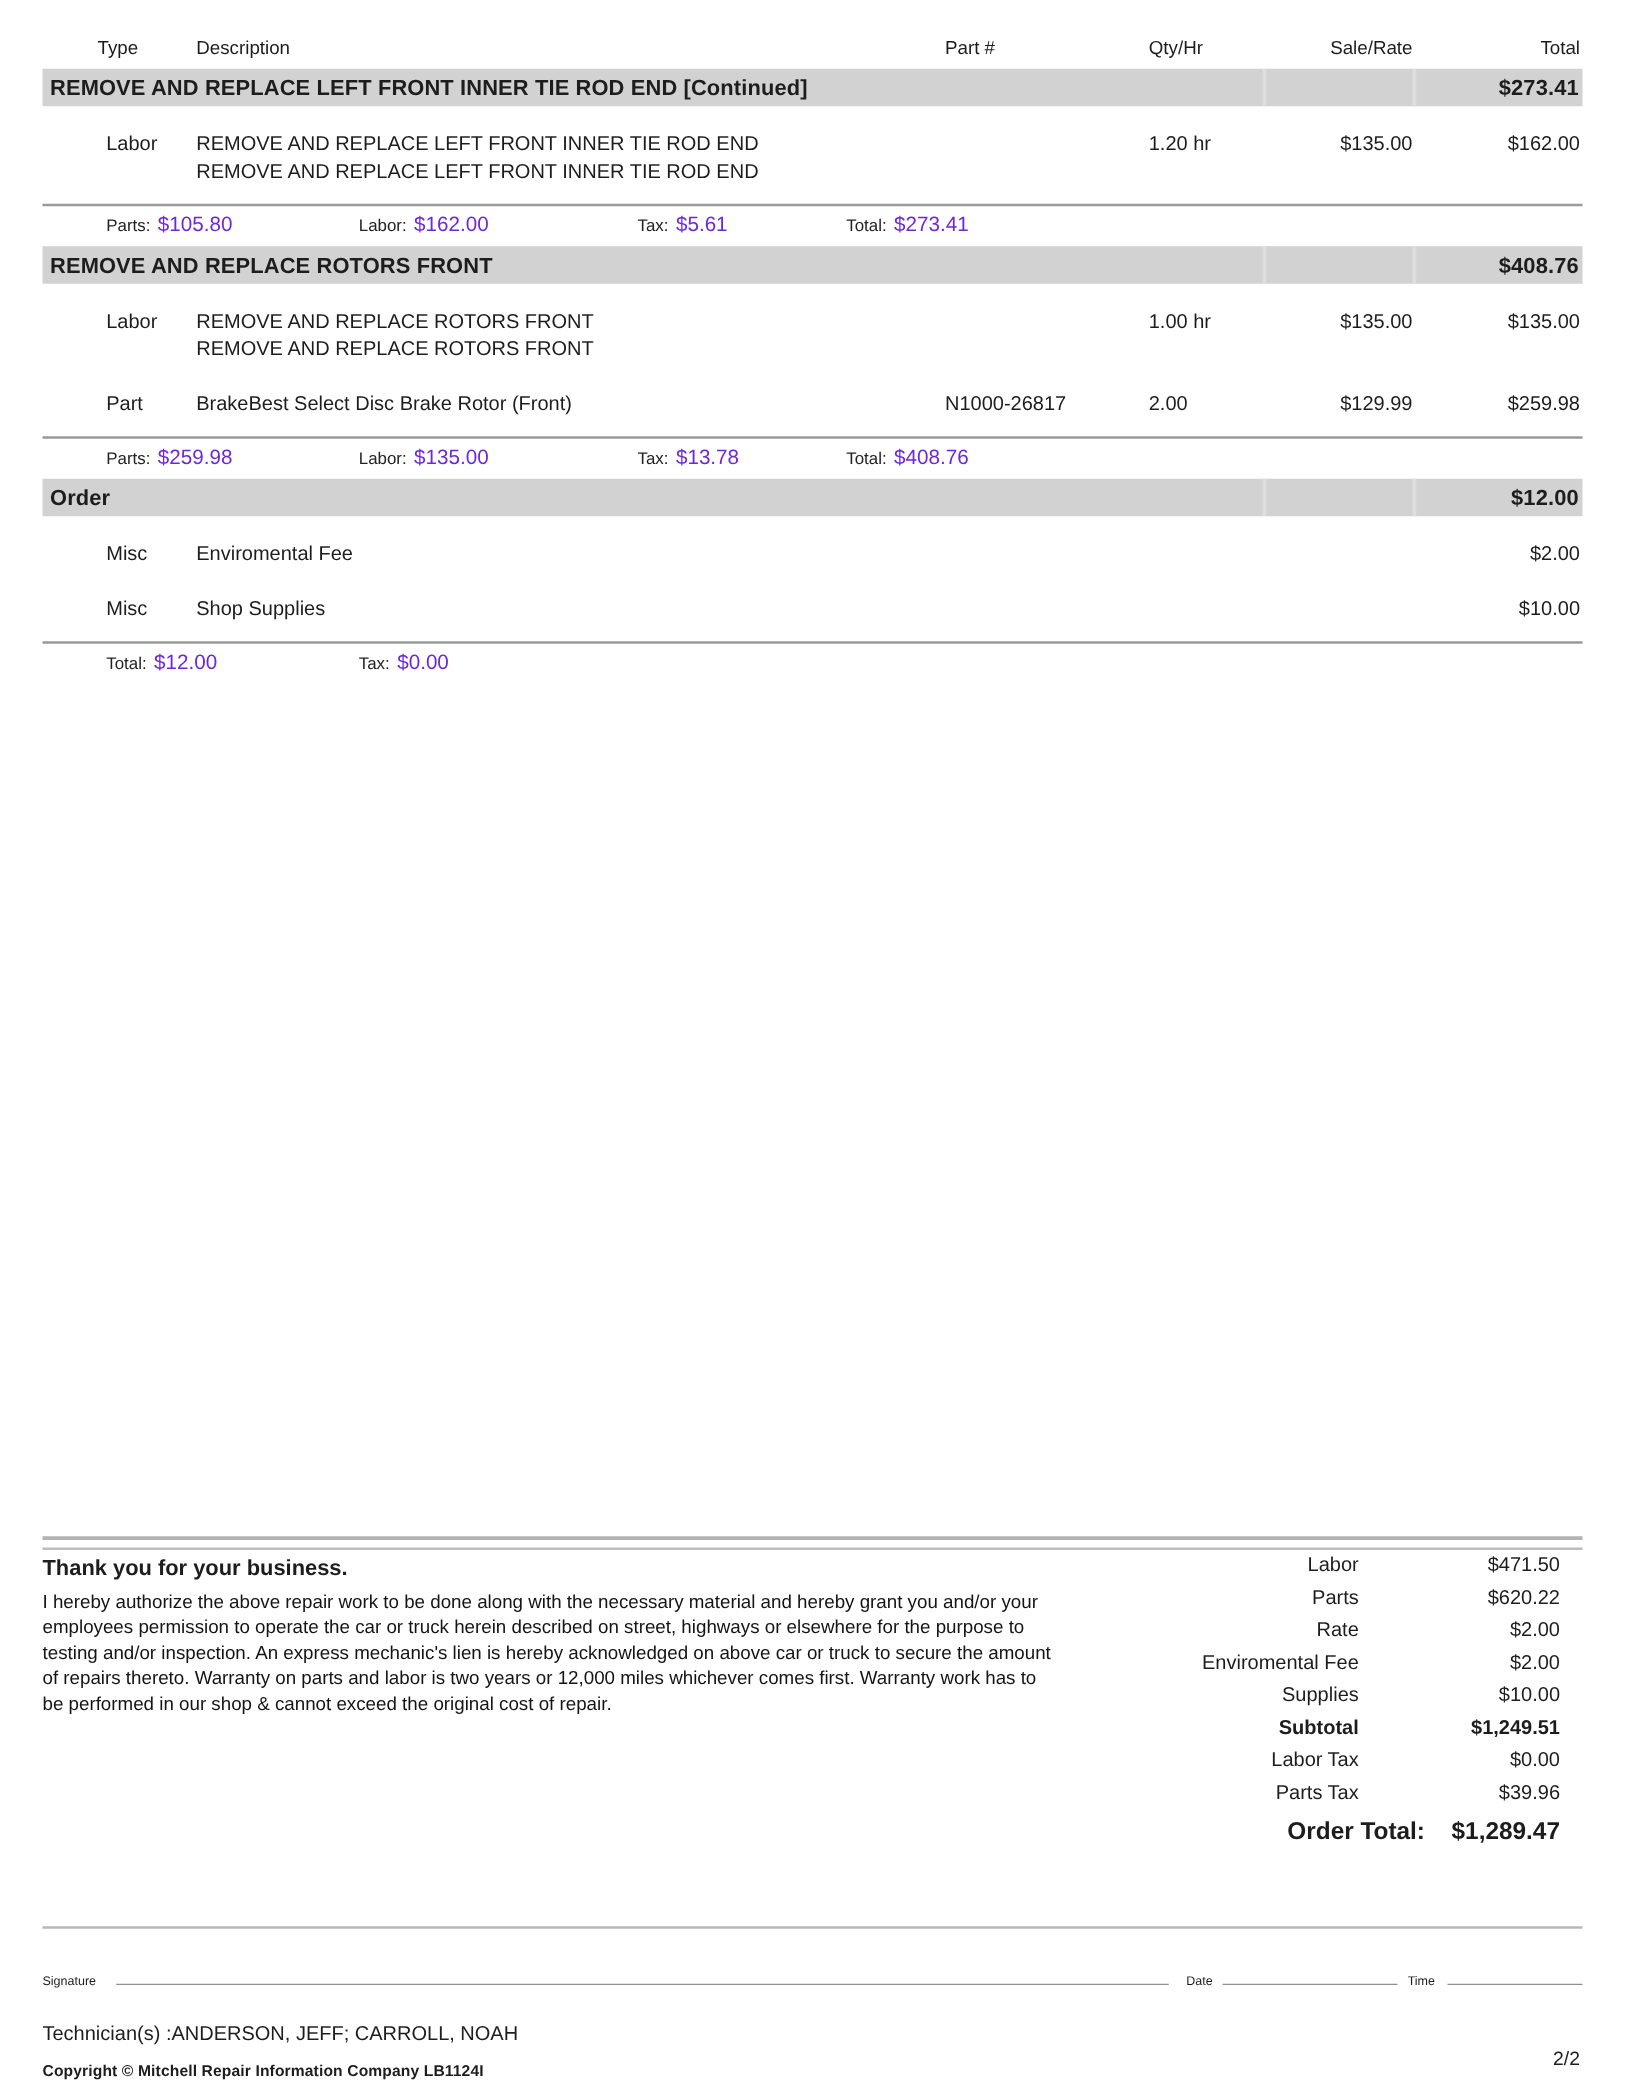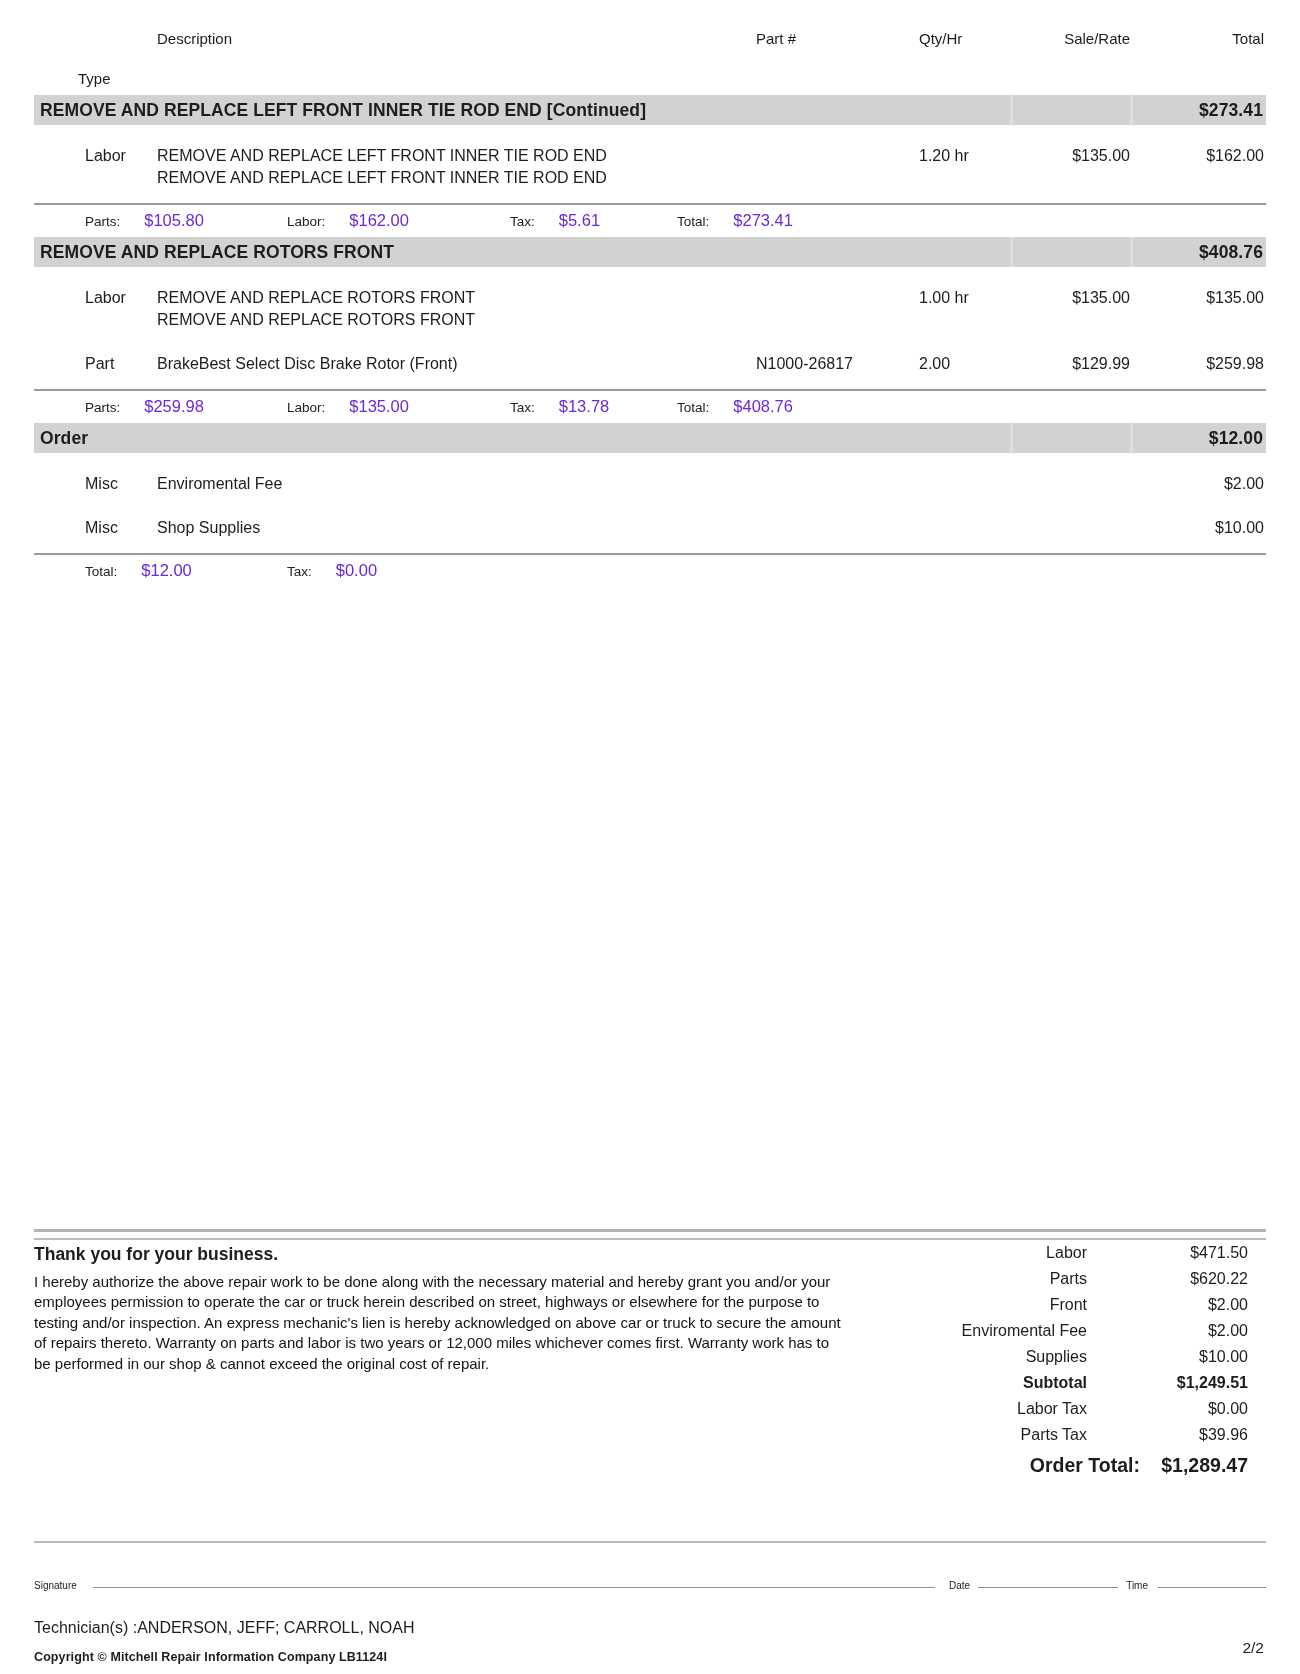--- a/index.html
+++ b/index.html
@@ -12,21 +12,21 @@
     position:relative;
   }
   
   .grid-row { display:grid; grid-template-columns:123px 593px 130px 130px 120px 136px; align-items:start; }
   .c-type   { padding-left:51px; }
   .c-part   { padding-left:6px; }
   .c-qty    { padding-left:39px; }
   .c-rate   { text-align:right; }
   .c-total  { text-align:right; padding-right:2px; }
   .tbl-header { font-size:15px; color:#1c1c1c; padding-bottom:8px; }
-  .tbl-header .c-type { padding-left:44px;margin-top:40px; }
+  .tbl-header .c-type { padding-left:44px; }
 
   .section-bar {
     position:relative; height:30px; background:var(--bar-color,#d2d2d2);
     display:flex; align-items:center; justify-content:space-between;
     font-weight:bold; font-size:17.5px; letter-spacing:0.1px;
   }
   .section-bar::before, .section-bar::after {
     content:""; position:absolute; top:0; bottom:0; width:3px; background:#dedede;
   }
   .section-bar::before { left:976px; }
@@ -34,21 +34,21 @@
   .section-bar .bar-title { padding-left:6px; position:relative; z-index:1; }
   .section-bar .bar-total { padding-right:3px; position:relative; z-index:1; }
 
   .section-rows { padding:20px 0 14px 0; }
   .section-rows .grid-row { margin-bottom:22px; font-size:16px; line-height:22px; }
   .section-rows .grid-row:last-child { margin-bottom:0; }
 
   .divider { border-top:2px solid #9a9a9a; }
 
   .summary-row { display:flex; align-items:baseline; padding:6px 0 7px 51px; min-height:32px; }
-  .summary-pair { display:flex; align-items:baseline; gap:24px; }
+  .summary-pair { display:flex; align-items:baseline; gap:6px; }
   .summary-pair:nth-child(1) { width:202px; }
   .summary-pair:nth-child(2) { width:223px; }
   .summary-pair:nth-child(3) { width:167px; }
   .summary-label { font-size:13.5px; color:#222; }
   .summary-value { font-size:16.5px; color:#6d28d9; }
 
   
   .spacer { flex:1; }
   .double-rule { height:11px; border-top:3px solid #b3b3b3; border-bottom:2px solid #bdbdbd; }
   .footer-cols { display:flex; align-items:flex-start; padding-top:4px; }
@@ -241,21 +241,21 @@
     <span class="total-label">Labor</span>
     <span class="total-value">$471.50</span>
   </div>
 
   <div class="total-row">
     <span class="total-label">Parts</span>
     <span class="total-value">$620.22</span>
   </div>
 
   <div class="total-row">
-    <span class="total-label">Front</span>
+    <span class="total-label">Rate</span>
     <span class="total-value">$2.00</span>
   </div>
 
   <div class="total-row">
     <span class="total-label">Enviromental Fee</span>
     <span class="total-value">$2.00</span>
   </div>
 
   <div class="total-row">
     <span class="total-label">Supplies</span>

